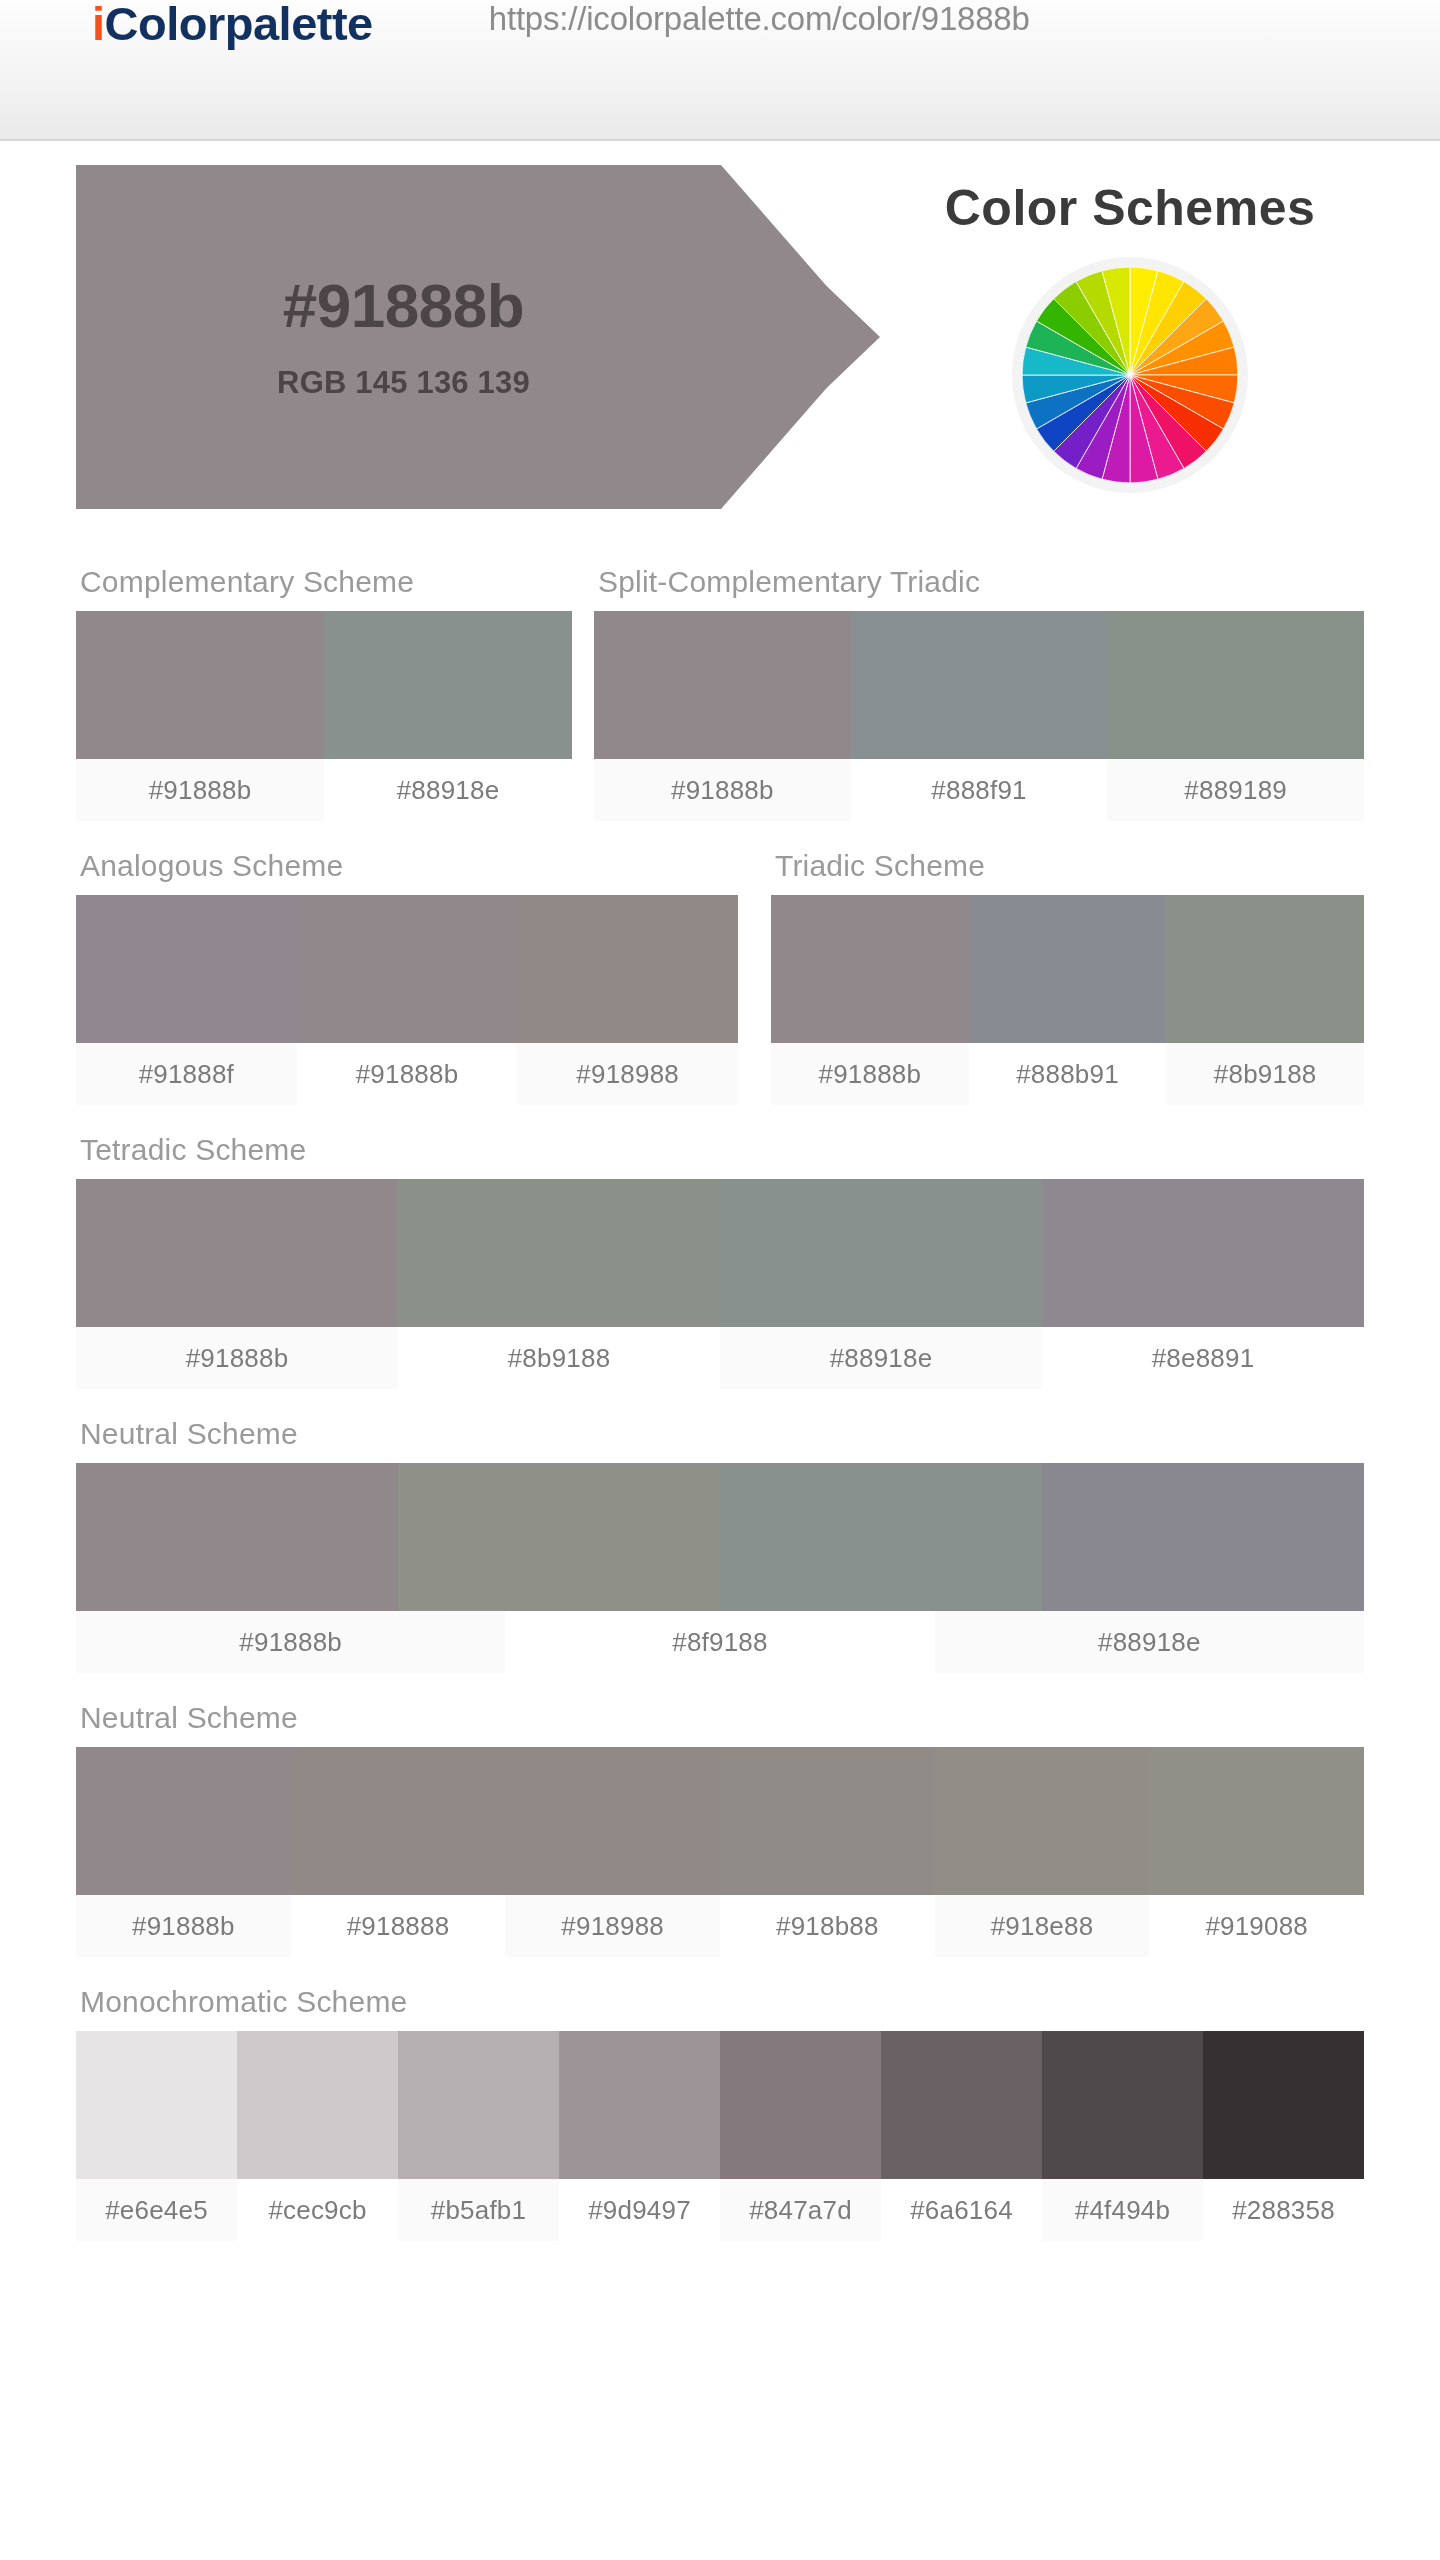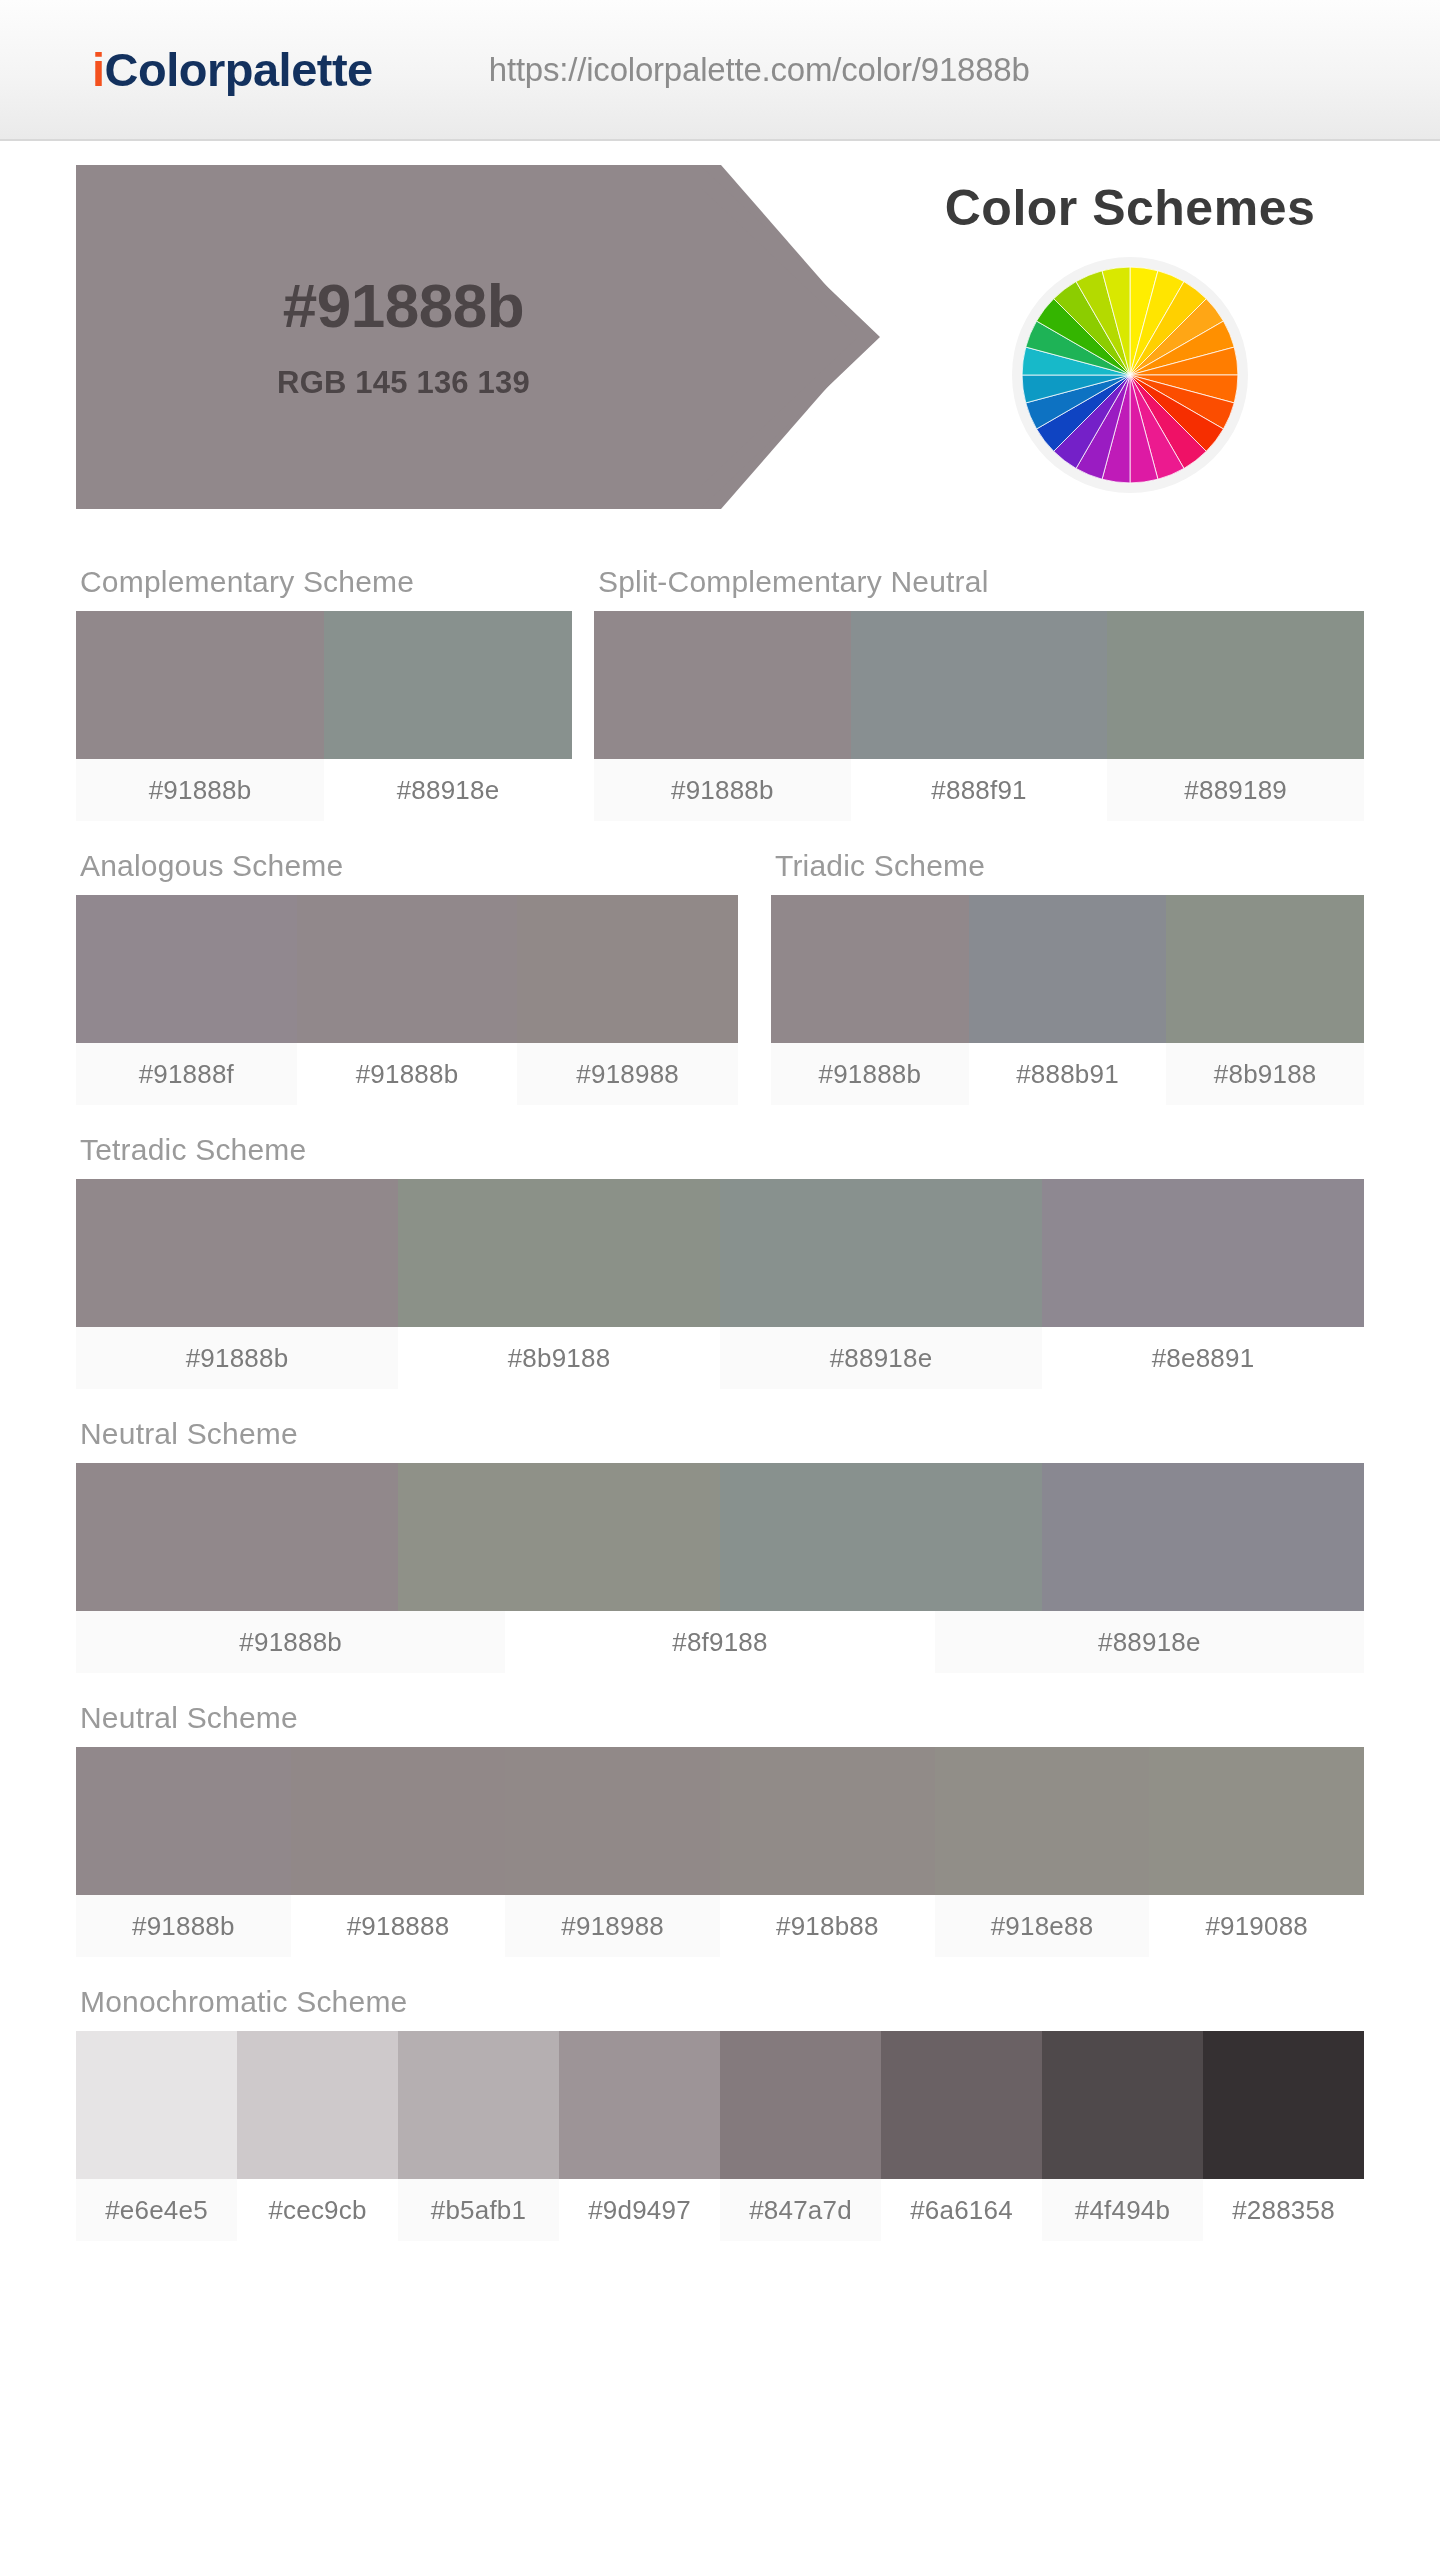--- a/index.html
+++ b/index.html
@@ -14,21 +14,21 @@
   }
 
   
   .site-header {
     position: relative;
     width: 1440px;
     height: 141px;
     background: linear-gradient(180deg, #fdfdfd 0%, #f4f4f4 55%, #eaeaea 100%);
     border-bottom: 2px solid #d8d8d8;
     display: flex;
-    align-items: center;
+    align-items: flex-start;
   }
   .brand {
     margin-left: 92px;
     font-size: 47px;
     font-weight: bold;
     letter-spacing: -0.5px;
     color: #13315e;
     white-space: nowrap;
     line-height: 1;
   }
@@ -213,21 +213,21 @@
       <div class="swatch-strip">
           <div class="swatch" style="background: rgb(145, 136, 139);"></div>
           <div class="swatch" style="background: rgb(136, 145, 142);"></div>
         </div>
       <div class="label-strip">
           <div class="swatch-label alt">#91888b</div>
           <div class="swatch-label">#88918e</div>
         </div>
     </div>
     <div class="scheme half-3">
-      <div class="scheme-title">Split-Complementary Neutral</div>
+      <div class="scheme-title">Split-Complementary Triadic</div>
       <div class="swatch-strip">
           <div class="swatch" style="background: rgb(145, 136, 139);"></div>
           <div class="swatch" style="background: rgb(136, 143, 145);"></div>
           <div class="swatch" style="background: rgb(136, 145, 137);"></div>
         </div>
       <div class="label-strip">
           <div class="swatch-label alt">#91888b</div>
           <div class="swatch-label">#888f91</div>
           <div class="swatch-label alt">#889189</div>
         </div>

